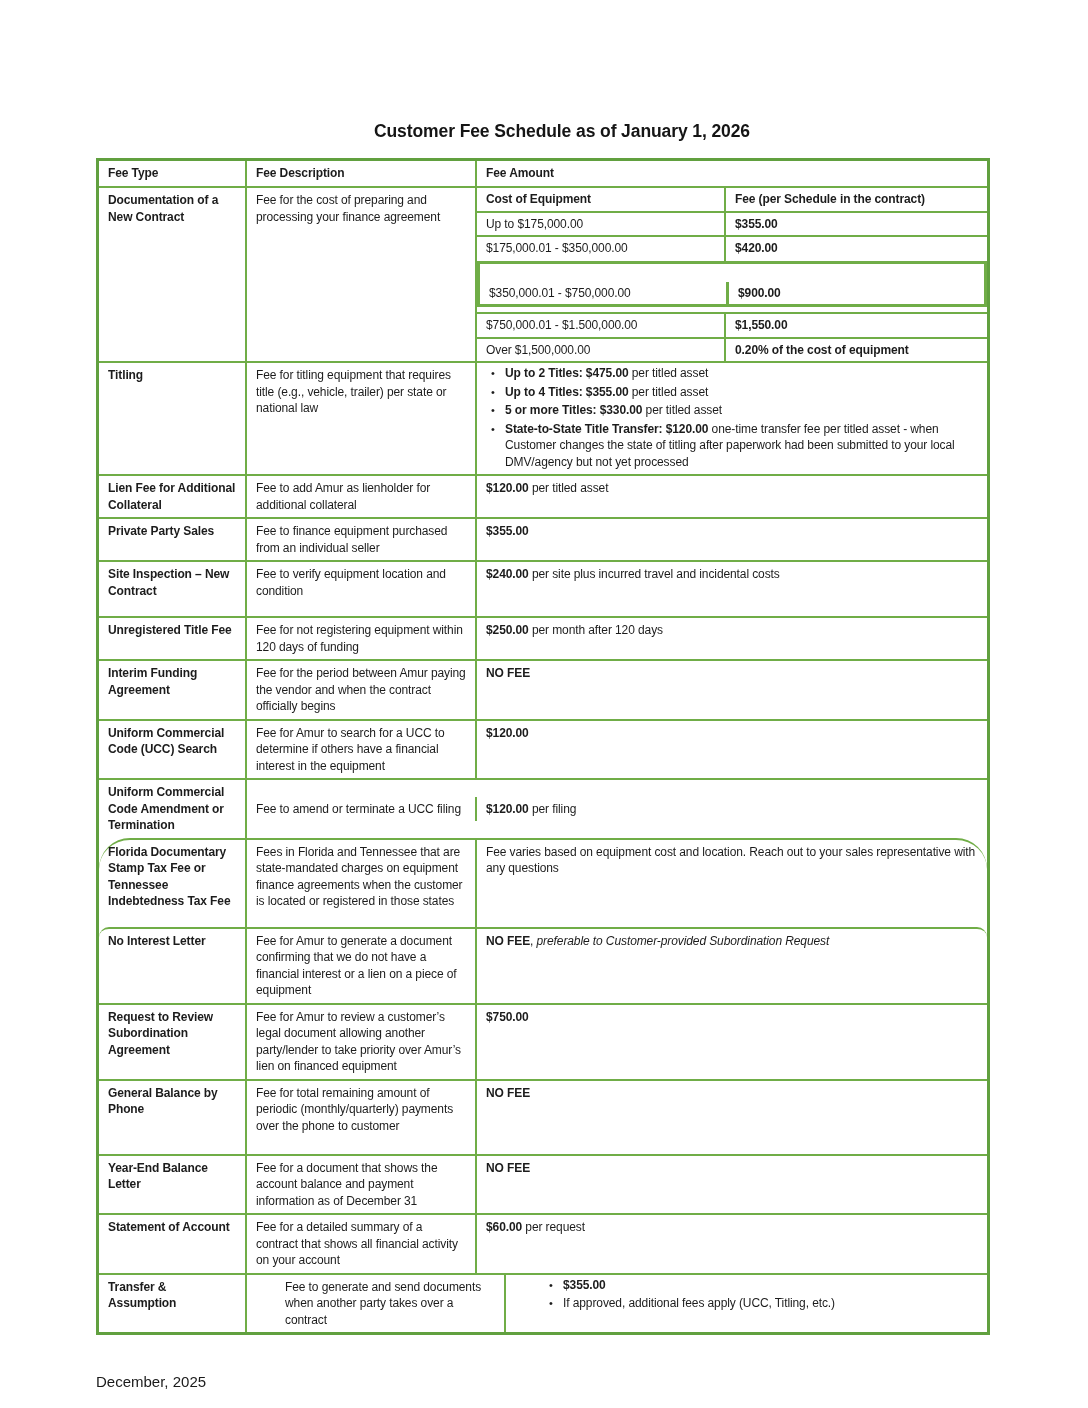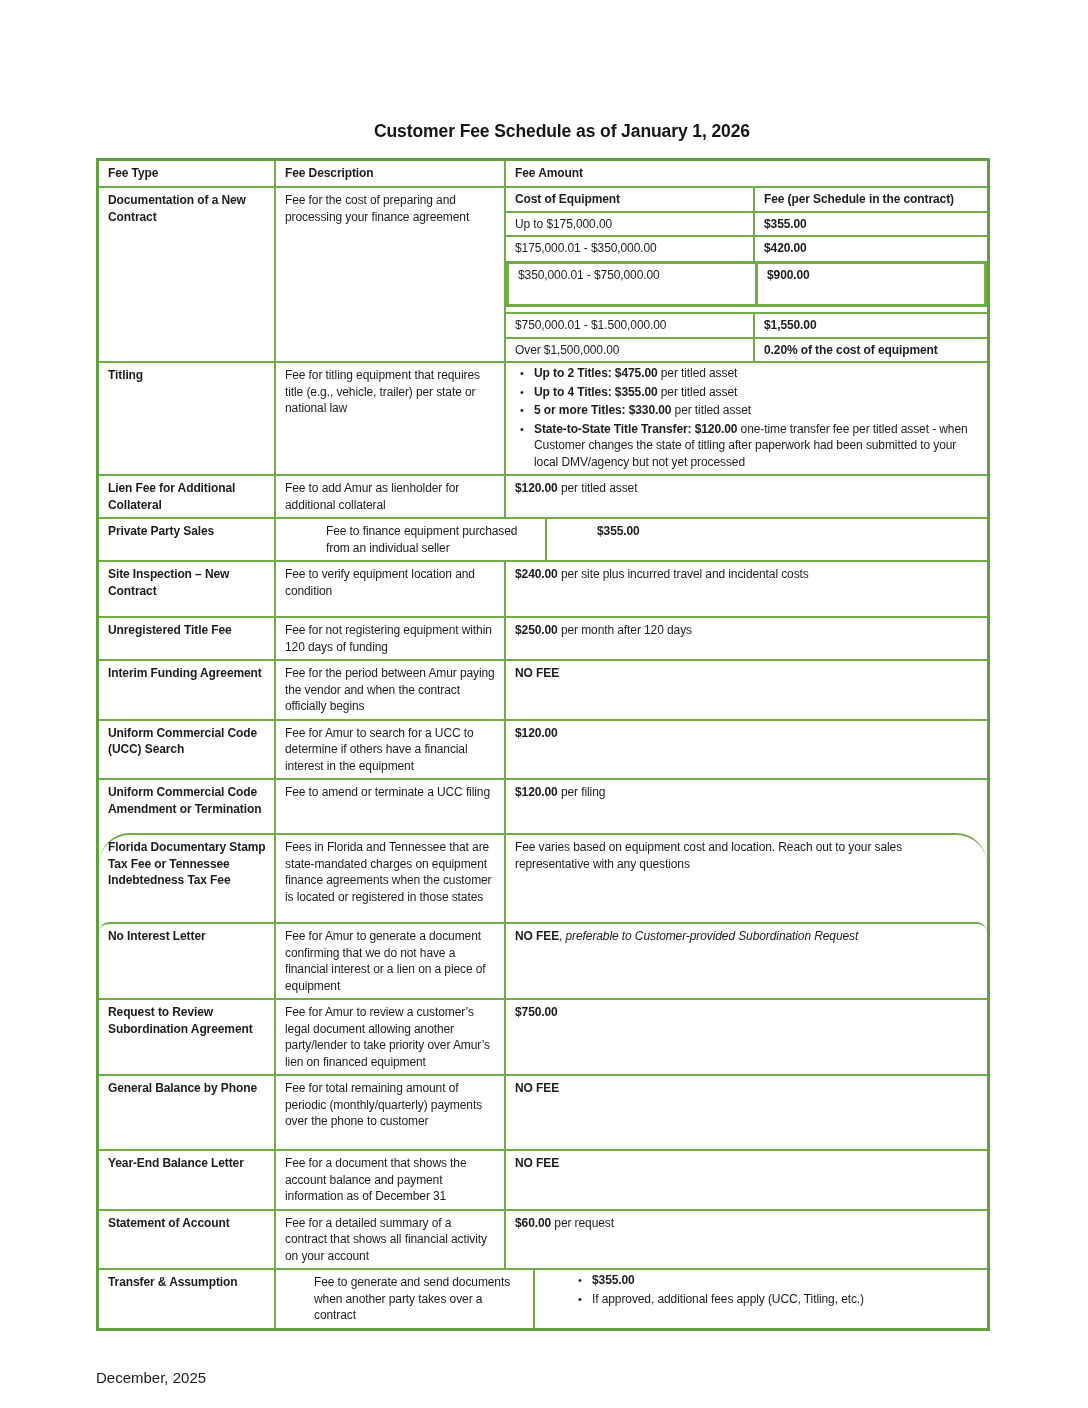--- a/index.html
+++ b/index.html
@@ -14,36 +14,36 @@
     margin-top:121px; text-align:center;
     font-size:17.5px; font-weight:700; color:#151515;padding-left:36px;
   }
   .tbl {
     width:894px; margin:16px 0 0 96px;
     border:3px solid var(--go);
   }
   .trow { display:flex; align-items:stretch; }
   .trow + .trow { border-top:2px solid var(--g); }
   .cell { padding:4px 8px 4px 9px; font-size:12px; line-height:16.5px; }
-  .c1 { width:177px; border-right:2px solid var(--g); font-weight:700; }
+  .c1 { width:148px; border-right:2px solid var(--g); font-weight:700; }
   .c2 { width:230px; border-right:2px solid var(--g); }
   .c3 { flex:1; }
   .hdr .cell { font-weight:700; }
   .hdr { min-height:25px; }
   .nested { padding:0; display:block; }
   .nrow { display:flex; align-items:stretch; border-bottom:2px solid var(--g); }
   .nrow .na { width:249px; border-right:2px solid var(--g); }
   .nrow .nb { flex:1; }
   .na,.nb { padding:3px 24px 3px 9px; font-size:12px; line-height:16.5px; }
   .nhead { min-height:23px; }
   .nhead .na,.nhead .nb { font-weight:700; }
   .nr { min-height:24px; }
   .no-bottom { border-bottom:none; }
   .nbox {
-    border:3px solid var(--g); margin-bottom:5px; min-height:46px;
+    border:3px solid var(--g); margin-bottom:5px; min-height:46px;align-items:flex-end;
   }
   .nbox .na { border-right:3px solid var(--g); }
   .after-box { border-top:2px solid var(--g); }
   .nlast { border-bottom:none; min-height:22px; }
   .b { font-weight:700; }
   .i { font-style:italic; }
   .blist { padding:2px 0 1px 4px; }
   .bitem { display:flex; margin-bottom:2px; }
   .bdot { flex:0 0 24px; text-align:center; font-size:11px; line-height:16.5px; }
   .btext { flex:1; padding-right:8px; line-height:16.5px; }
@@ -113,21 +113,21 @@
           <div class="bdot">•</div>
           <div class="btext"><span class="b">State-to-State Title Transfer: $120.00</span><span> one-time transfer fee per titled asset - when Customer changes the state of titling after paperwork had been submitted to your local DMV/agency but not yet processed</span></div>
         </div>
       </div>
     </div>
     <div class="trow" style="min-height: 38px;">
       <div class="cell c1">Lien Fee for Additional Collateral</div>
       <div class="cell c2">Fee to add Amur as lienholder for additional collateral</div>
       <div class="cell c3"><span class="b">$120.00</span><span> per titled asset</span></div>
     </div>
-    <div class="trow" style="min-height: 38px; gap: 41px;">
+    <div class="trow" style="min-height: 38px;">
       <div class="cell c1">Private Party Sales</div>
       <div class="cell c2">Fee to finance equipment purchased from an individual seller</div>
       <div class="cell c3"><span class="b">$355.00</span></div>
     </div>
     <div class="trow" style="min-height: 56px;">
       <div class="cell c1">Site Inspection – New Contract</div>
       <div class="cell c2">Fee to verify equipment location and condition</div>
       <div class="cell c3"><span class="b">$240.00</span><span> per site plus incurred travel and incidental costs</span></div>
     </div>
     <div class="trow" style="min-height: 40px;">
@@ -138,21 +138,21 @@
     <div class="trow" style="min-height: 56px;">
       <div class="cell c1">Interim Funding Agreement</div>
       <div class="cell c2">Fee for the period between Amur paying the vendor and when the contract officially begins</div>
       <div class="cell c3"><span class="b">NO FEE</span></div>
     </div>
     <div class="trow" style="min-height: 57px;">
       <div class="cell c1">Uniform Commercial Code (UCC) Search</div>
       <div class="cell c2">Fee for Amur to search for a UCC to determine if others have a financial interest in the equipment</div>
       <div class="cell c3"><span class="b">$120.00</span></div>
     </div>
-    <div class="trow" style="min-height: 55px;">
+    <div class="trow" style="min-height: 55px; align-items: center;">
       <div class="cell c1">Uniform Commercial Code Amendment or Termination</div>
       <div class="cell c2">Fee to amend or terminate a UCC filing</div>
       <div class="cell c3"><span class="b">$120.00</span><span> per filing</span></div>
     </div>
     <div class="trow" style="min-height: 89px; border-radius: 31px;">
       <div class="cell c1">Florida Documentary Stamp Tax Fee or Tennessee Indebtedness Tax Fee</div>
       <div class="cell c2">Fees in Florida and Tennessee that are state-mandated charges on equipment finance agreements when the customer is located or registered in those states</div>
       <div class="cell c3"><span>Fee varies based on equipment cost and location. Reach out to your sales representative with any questions</span></div>
     </div>
     <div class="trow" style="min-height: 75px; border-radius: 10px;">

